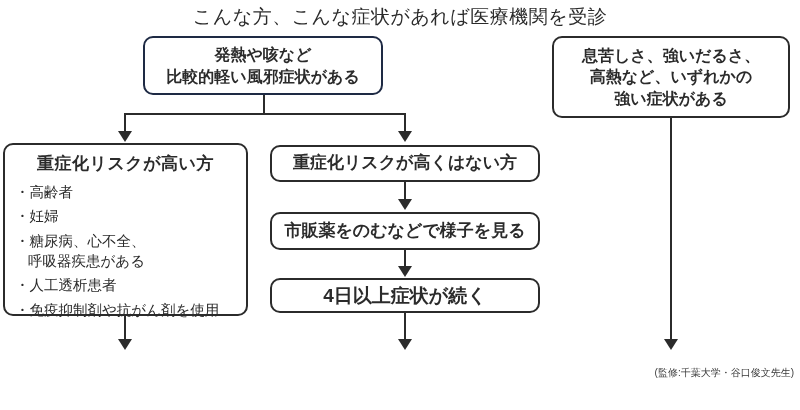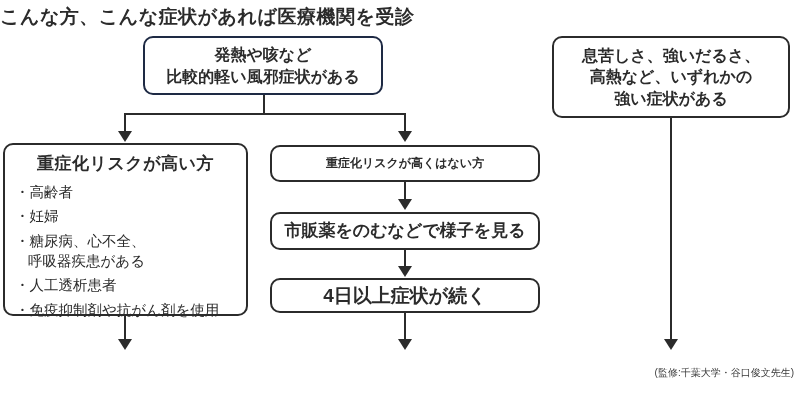--- a/index.html
+++ b/index.html
@@ -14,21 +14,21 @@
     width: 800px; height: 410px;
     background: var(--bg);
     font-family: "Liberation Sans", "DejaVu Sans", sans-serif;
     color: var(--ink);
     overflow: hidden;
   }
   .canvas { position: relative; width: 800px; height: 410px; }
 
   .title {
     position: absolute; left: 0; top: 4px; width: 100%;
-    text-align: left; font-size: 19px; font-weight: bold;
+    text-align: center; font-size: 19px; font-weight: normal;
     letter-spacing: 0.5px;
   }
 
   .box {
     position: absolute;
     border: 2px solid var(--ink);
     border-radius: 10px;
     background: #fff;
     display: flex; flex-direction: column;
     align-items: center; justify-content: center;
@@ -49,21 +49,21 @@
   #box-high-risk .heading {
     text-align: center; font-size: 17px; font-weight: bold;
     margin-bottom: 7px; letter-spacing: 0.5px;
   }
   #box-high-risk .risk-item {
     font-weight: normal; font-size: 14.5px; line-height: 1.3;
     margin-bottom: 5.5px;
   }
   #box-high-risk .risk-item.cont { padding-left: 13px; margin-top: -4px; }
 
-  #box-not-high-risk { left: 270px; top: 145px; width: 270px; height: 37px; font-size: 12px; }
+  #box-not-high-risk { left: 270px; top: 145px; width: 270px; height: 37px; font-size: 17px; }
   #box-otc           { left: 270px; top: 212px; width: 270px; height: 38px; font-size: 17px; }
   #box-four-days     { left: 270px; top: 278px; width: 270px; height: 35px; font-size: 19px; }
 
   .vline { position: absolute; width: 2px;  background: var(--ink); }
   .hline { position: absolute; height: 2px; background: var(--ink); }
   .ahead {
     position: absolute; width: 0; height: 0;
     border-left: 7px solid transparent;
     border-right: 7px solid transparent;
     border-top: 11px solid var(--ink);

